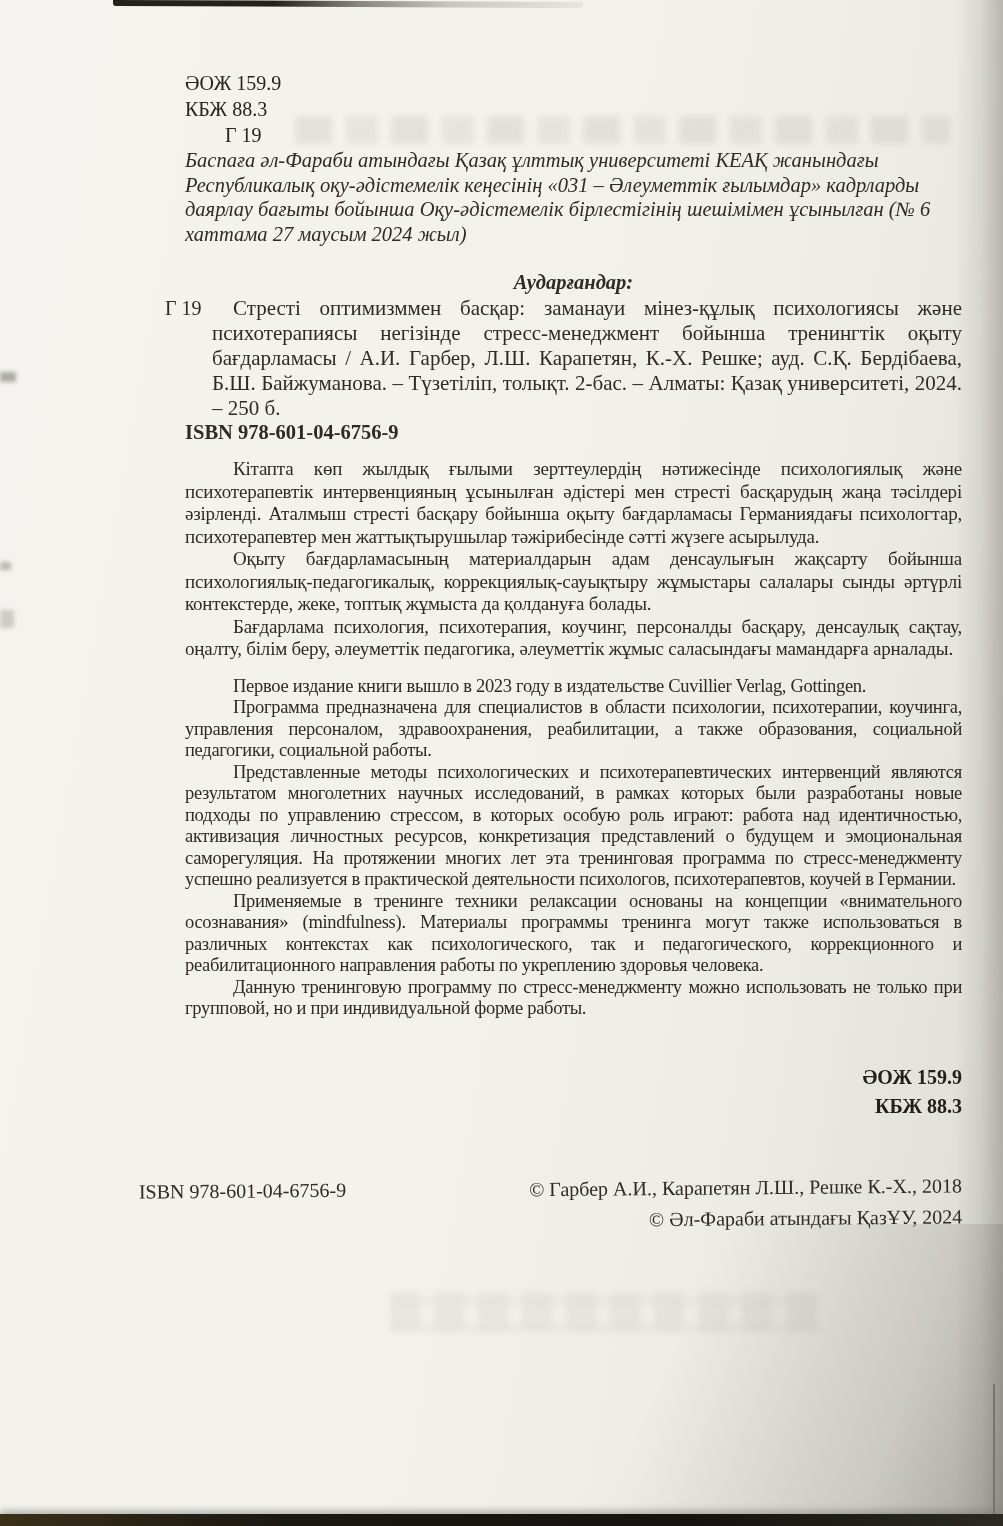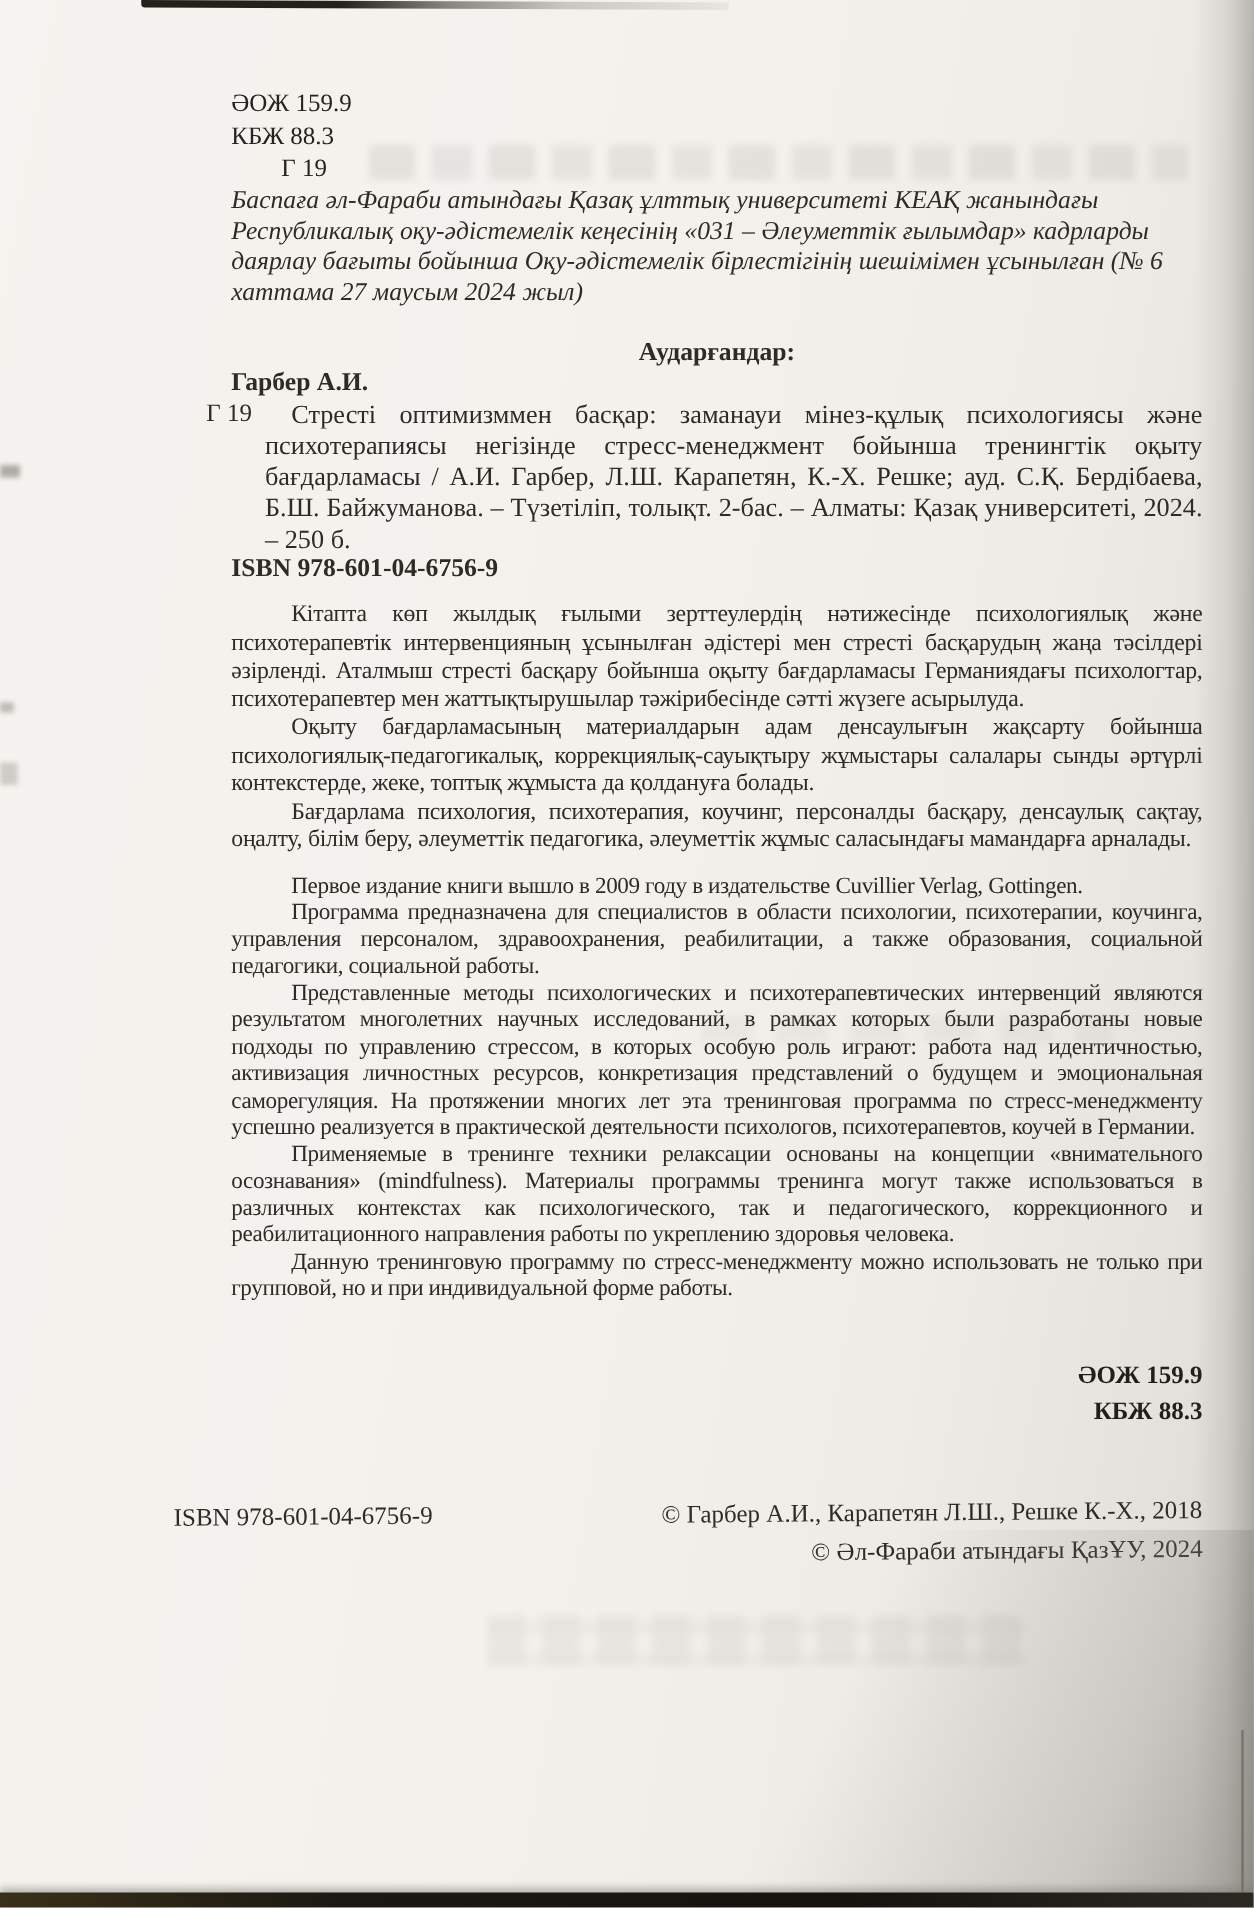--- a/index.html
+++ b/index.html
@@ -72,21 +72,21 @@
     box-sizing: border-box;
   }
   .content p { margin: 0; }
   .header-codes { font-size: 20px; line-height: 26px; color: #262320; }
   .header-codes .sign { margin-left: 40px; }
   .approval {
     margin-top: 33px;
     font-style: italic;
     font-size: 20.5px; line-height: 24.5px;
   }
-  .translators { margin-top: 23px; text-align: center; font-size: 20.5px; line-height: 26px; }
+  .translators { margin-top: 23px; text-align: center; font-size: 20.5px; line-height: 26px; font-style: italic; }
   .translators .t-head { font-weight: bold; }
   .cat-author { margin-top: 29px; margin-left: 27px; font-weight: bold; font-size: 20.5px; }
   .cat-row { position: relative; margin-left: 27px; margin-top: 1px; }
   .cat-code { position: absolute; left: -47px; top: 1px; font-size: 20px; }
   .cat-entry {
     font-size: 21px; line-height: 25px;
     text-align: justify; text-indent: 21px;
   }
   .cat-isbn { margin-top: 3px; margin-left: 48px; font-weight: bold; font-size: 20.5px; }
   .annot-kk {
@@ -133,37 +133,36 @@
       <p>КБЖ 88.3</p>
       <p class="sign">Г 19</p>
     </div>
 
     <p class="approval">Баспаға әл-Фараби атындағы Қазақ ұлттық университеті КЕАҚ жанындағы Республикалық оқу-әдістемелік кеңесінің «031 – Әлеуметтік ғылымдар» кадрларды даярлау бағыты бойынша Оқу-әдістемелік бірлестігінің шешімімен ұсынылған (№ 6 хаттама 27 маусым 2024 жыл)</p>
 
     <div class="translators">
       <p class="t-head">Аударғандар:</p>
     </div>
 
-    <p class="cat-author">Гарбер А.И.</p>
 
     <div class="cat-row">
       <span class="cat-code">Г 19</span>
       <p class="cat-entry">Стресті оптимизммен басқар: заманауи мінез-құлық психологиясы және психотерапиясы негізінде стресс-менеджмент бойынша тренингтік оқыту бағдарламасы / А.И. Гарбер, Л.Ш. Карапетян, К.-Х. Решке; ауд. С.Қ. Бердібаева, Б.Ш. Байжуманова. – Түзетіліп, толықт. 2-бас. – Алматы: Қазақ университеті, 2024. – 250 б.</p>
     </div>
 
     <p class="cat-isbn">ISBN 978-601-04-6756-9</p>
 
     <div class="annot-kk">
       <p>Кітапта көп жылдық ғылыми зерттеулердің нәтижесінде психологиялық және психотерапевтік интервенцияның ұсынылған әдістері мен стресті басқарудың жаңа тәсілдері әзірленді. Аталмыш стресті басқару бойынша оқыту бағдарламасы Германиядағы психологтар, психотерапевтер мен жаттықтырушылар тәжірибесінде сәтті жүзеге асырылуда.</p>
       <p>Оқыту бағдарламасының материалдарын адам денсаулығын жақсарту бойынша психологиялық-педагогикалық, коррекциялық-сауықтыру жұмыстары салалары сынды әртүрлі контекстерде, жеке, топтық жұмыста да қолдануға болады.</p>
       <p>Бағдарлама психология, психотерапия, коучинг, персоналды басқару, денсаулық сақтау, оңалту, білім беру, әлеуметтік педагогика, әлеуметтік жұмыс саласындағы мамандарға арналады.</p>
     </div>
 
     <div class="annot-ru">
-      <p>Первое издание книги вышло в 2009 году в издательстве Cuvillier Verlag, Gottingen.</p>
+      <p>Первое издание книги вышло в 2023 году в издательстве Cuvillier Verlag, Gottingen.</p>
       <p>Программа предназначена для специалистов в области психологии, психотерапии, коучинга, управления персоналом, здравоохранения, реабилитации, а также образования, социальной педагогики, социальной работы.</p>
       <p>Представленные методы психологических и психотерапевтических интервенций являются результатом многолетних научных исследований, в рамках которых были разработаны новые подходы по управлению стрессом, в которых особую роль играют: работа над идентичностью, активизация личностных ресурсов, конкретизация представлений о будущем и эмоциональная саморегуляция. На протяжении многих лет эта тренинговая программа по стресс-менеджменту успешно реализуется в практической деятельности психологов, психотерапевтов, коучей в Германии.</p>
       <p>Применяемые в тренинге техники релаксации основаны на концепции «внимательного осознавания» (mindfulness). Материалы программы тренинга могут также использоваться в различных контекстах как психологического, так и педагогического, коррекционного и реабилитационного направления работы по укреплению здоровья человека.</p>
       <p>Данную тренинговую программу по стресс-менеджменту можно использовать не только при групповой, но и при индивидуальной форме работы.</p>
     </div>
 
     <div class="footer-codes">
       <p>ӘОЖ 159.9</p>
       <p>КБЖ 88.3</p>
     </div>

